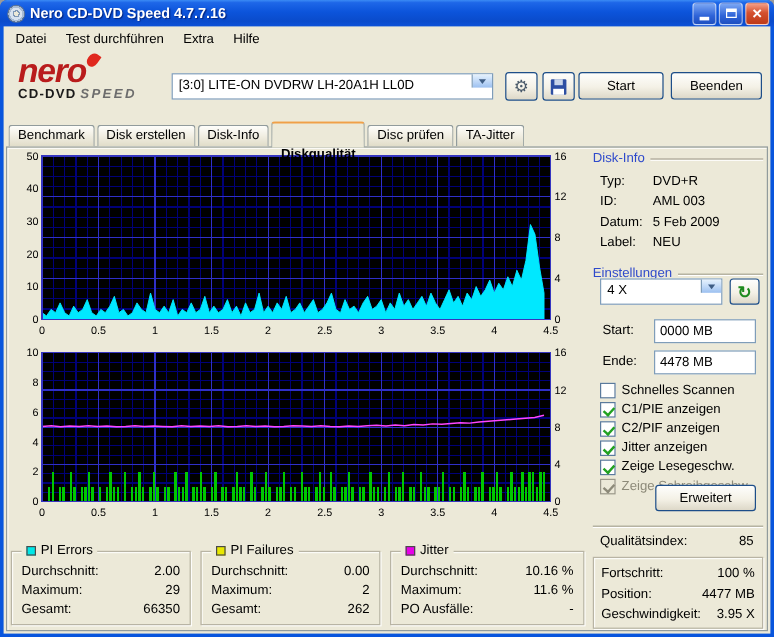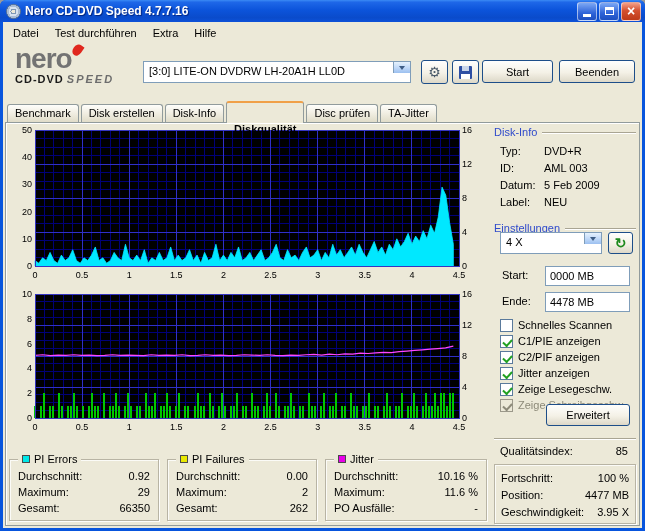--- a/index.html
+++ b/index.html
@@ -27,21 +27,21 @@
   .glyph-close { color:#fff; font-weight:bold; font-size:14px; line-height:1; }
 
   
   .client { position:absolute; left:3px; top:22px; width:639px; height:506px; background:#ECE9D8; }
 
   .menubar { position:absolute; left:0; top:2px; right:0; height:18px; display:flex; align-items:center; padding-left:2px; }
   .menu-item { padding:2px 8px; }
 
   
   .logo { position:absolute; left:12px; top:24px; width:125px; height:44px; }
-  .logo-line1 { font-weight:bold; font-size:28px; line-height:26px; color:#737373; letter-spacing:-1px; position:relative; display:inline-block; }
+  .logo-line1 { font-weight:bold; font-size:28px; line-height:26px; color:#b91c1c; letter-spacing:-1px; position:relative; display:inline-block;font-style:italic; }
   .flame { position:absolute; right:-10px; top:-2px; width:9px; height:12px; background:#E0281E;
            border-radius:60% 5% 55% 55%; transform:rotate(35deg); }
   .logo-line2 { font-size:11px; margin-top:1px; white-space:nowrap; }
   .logo-sub { font-weight:bold; color:#1a1a1a; letter-spacing:1px; }
   .logo-speed { font-weight:bold; font-style:italic; color:#6d6d6d; letter-spacing:2px; }
 
   
   .combo { background:#fff; border:1px solid #7F9DB9; display:flex; align-items:flex-start; }
   .combo-text { flex:1; padding:3px 5px; white-space:nowrap; overflow:hidden; }
   .combo-arrow { width:17px; border-left:1px solid #7F9DB9;
@@ -573,21 +573,21 @@
 
     <div class="stats">
 
       <div class="statbox" id="stat-0">
         <div class="legend">
             <span class="sq" style="background: rgb(0, 232, 232);"></span>
             <span>PI Errors</span>
           </div>
         <div class="srow" style="top:10px">
             <span class="k">Durchschnitt:</span>
-            <span class="v">0.92</span>
+            <span class="v">2.00</span>
           </div>
         <div class="srow" style="top:26px">
             <span class="k">Maximum:</span>
             <span class="v">29</span>
           </div>
         <div class="srow" style="top:42px">
             <span class="k">Gesamt:</span>
             <span class="v">66350</span>
           </div>
       </div>

